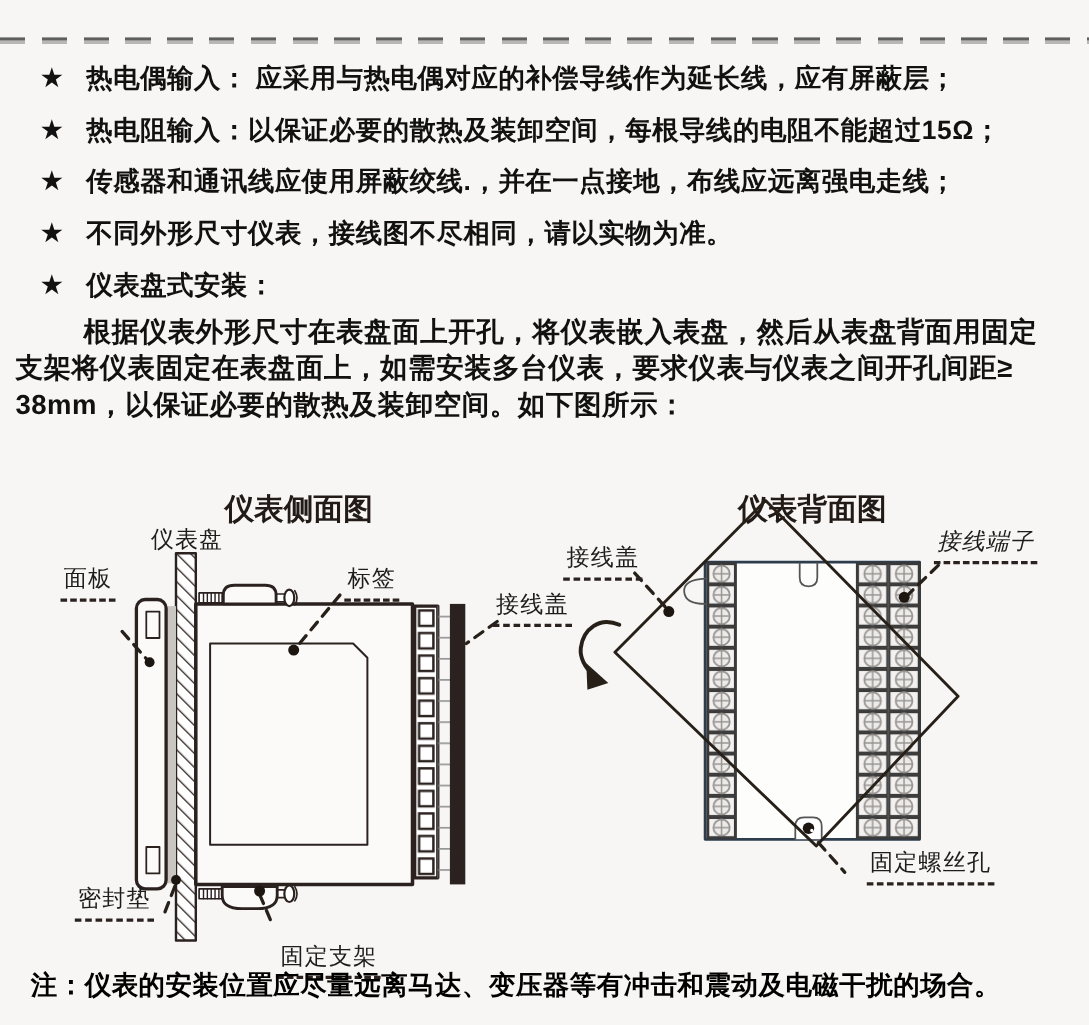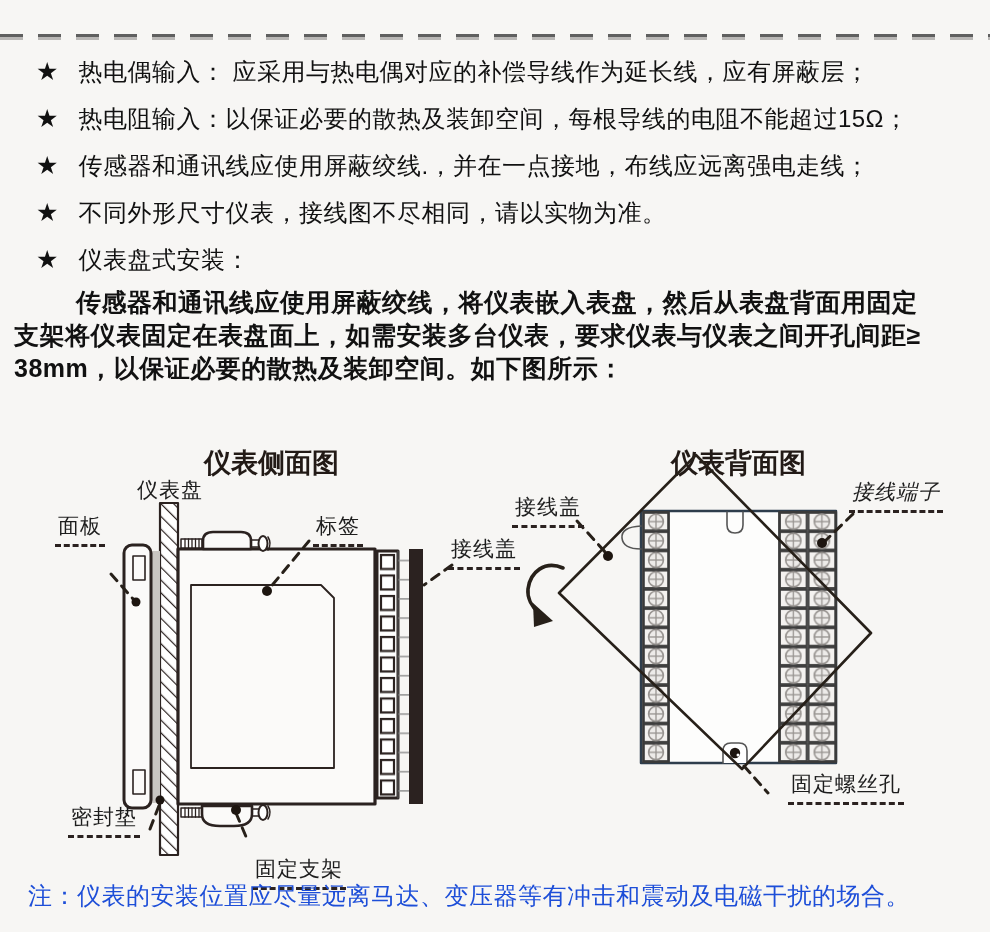--- a/index.html
+++ b/index.html
@@ -8,38 +8,38 @@
 
   
   .tear{position:absolute;left:0;width:990px;height:3px;}
   .tear.t1{top:34px;background:repeating-linear-gradient(90deg,#5f5f5f 0 23px,rgba(0,0,0,0) 23px 38px);}
   .tear.t2{top:37px;background:repeating-linear-gradient(90deg,#b9b7b5 0 23px,rgba(0,0,0,0) 23px 38px);}
 
   
   .bullets{position:absolute;left:36px;top:56px;width:930px;}
   .bullet-row{display:flex;align-items:flex-start;margin-bottom:16px;}
   .star{font-size:25px;line-height:31px;margin-right:20px;color:#111;}
-  .btxt{font-size:24px;font-weight:400;line-height:31px;letter-spacing:.5px;white-space:nowrap;color:#111;}
+  .btxt{font-size:24px;font-weight:700;line-height:31px;letter-spacing:.5px;white-space:nowrap;color:#111;}
 
   
   .para{position:absolute;left:14px;top:286px;width:964px;}
   .pline{font-size:25px;font-weight:700;line-height:33px;letter-spacing:.5px;white-space:nowrap;color:#111;}
   .pline.indent{padding-left:62px;}
 
   
   .dtitle{position:absolute;font-family:"Liberation Serif","DejaVu Serif",serif;font-weight:700;font-size:27px;color:#221a16;white-space:nowrap;margin-top:28px;}
   .dtitle.left{left:204px;top:417px;}
   .dtitle.right{left:671px;top:417px;}
 
   
   .lbl{position:absolute;font-size:21px;font-weight:500;color:#1d1d1d;white-space:nowrap;letter-spacing:1px;}
   .dash-u{border-bottom:3px dashed #2b2220;padding:0 3px 4px 3px;}
 
   
-  .note{position:absolute;left:28px;top:880px;font-size:24px;font-weight:400;letter-spacing:.5px;white-space:nowrap;color:#1d4ed8;}
+  .note{position:absolute;left:28px;top:880px;font-size:24px;font-weight:700;letter-spacing:.5px;white-space:nowrap;color:#000000;}
 
   svg.art{position:absolute;left:0;top:0;pointer-events:none;}
 </style>
 </head>
 <body>
 
 <div id="page">
 
   <div class="tear t1"></div>
   <div class="tear t2"></div>
@@ -61,21 +61,21 @@
       <span class="star">★</span>
       <span class="btxt">不同外形尺寸仪表，接线图不尽相同，请以实物为准。</span>
     </div>
     <div class="bullet-row">
       <span class="star">★</span>
       <span class="btxt">仪表盘式安装：</span>
     </div>
   </div>
 
   <div class="para">
-    <div class="pline indent">传感器和通讯线应使用屏蔽绞线，将仪表嵌入表盘，然后从表盘背面用固定</div>
+    <div class="pline indent">根据仪表外形尺寸在表盘面上开孔，将仪表嵌入表盘，然后从表盘背面用固定</div>
     <div class="pline">支架将仪表固定在表盘面上，如需安装多台仪表，要求仪表与仪表之间开孔间距≥</div>
     <div class="pline">38mm，以保证必要的散热及装卸空间。如下图所示：</div>
   </div>
 
   <div class="dtitle left">仪表侧面图</div>
   <div class="dtitle right">仪表背面图</div>
 
   <svg class="art" width="990" height="932" viewBox="0 0 990 932">
     <defs>
       <pattern id="hatch" patternUnits="userSpaceOnUse" width="9" height="9" patternTransform="rotate(-45)">

